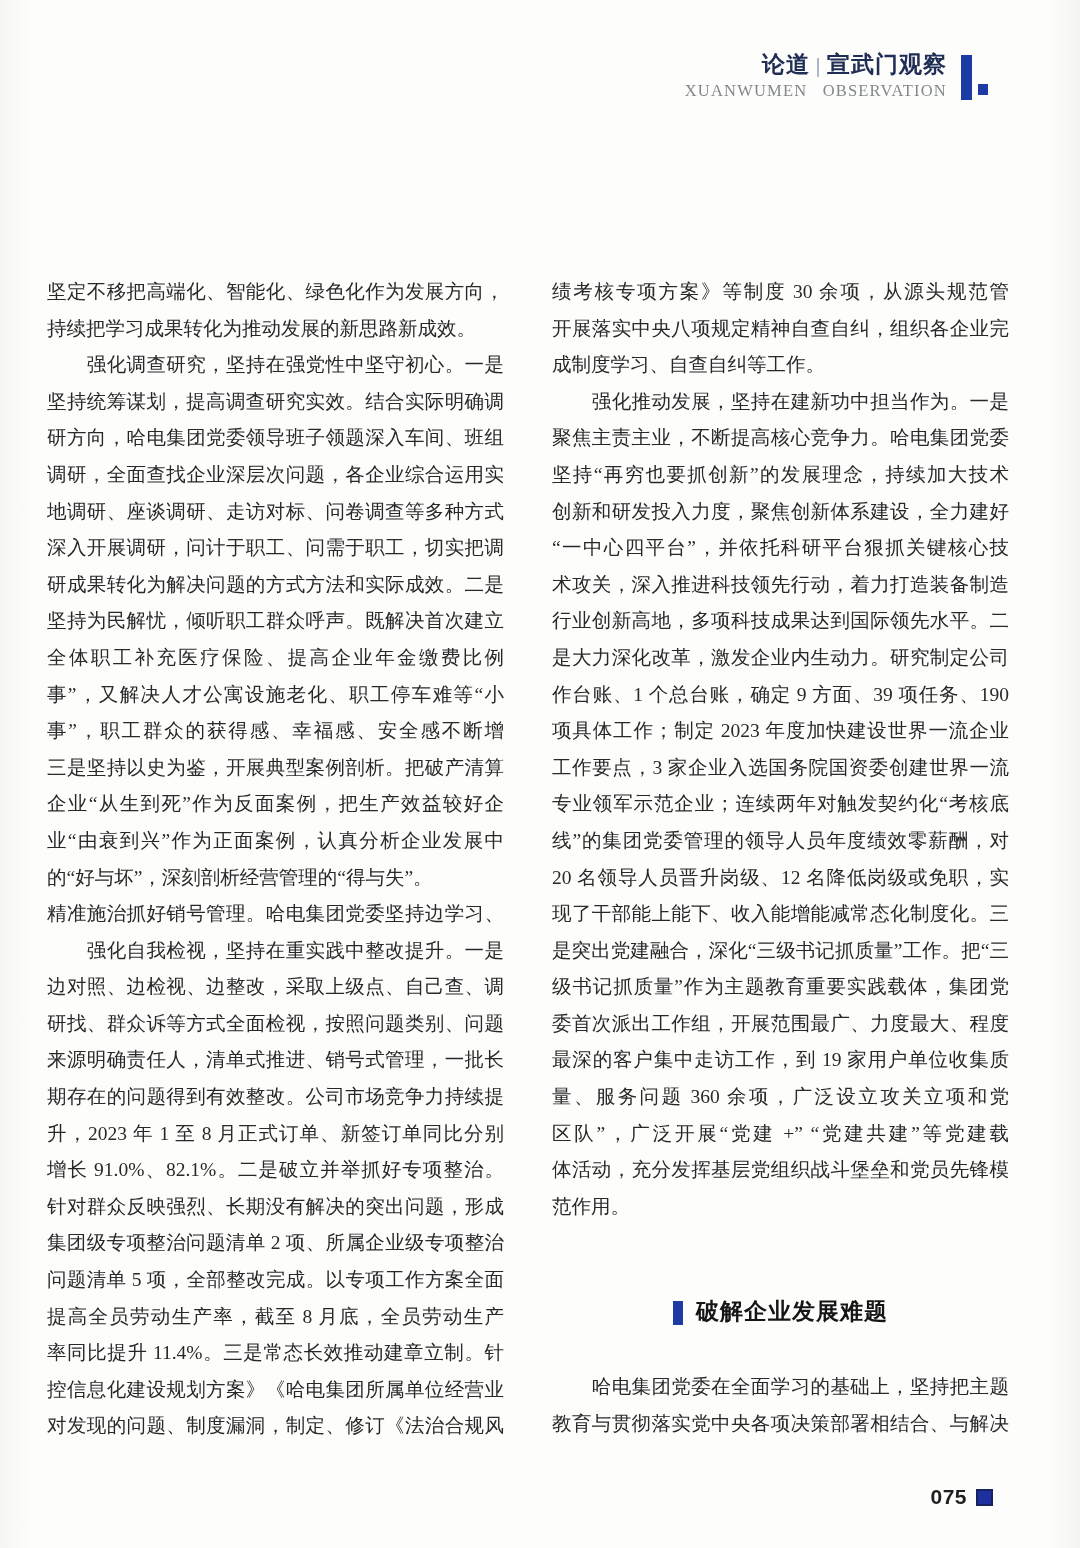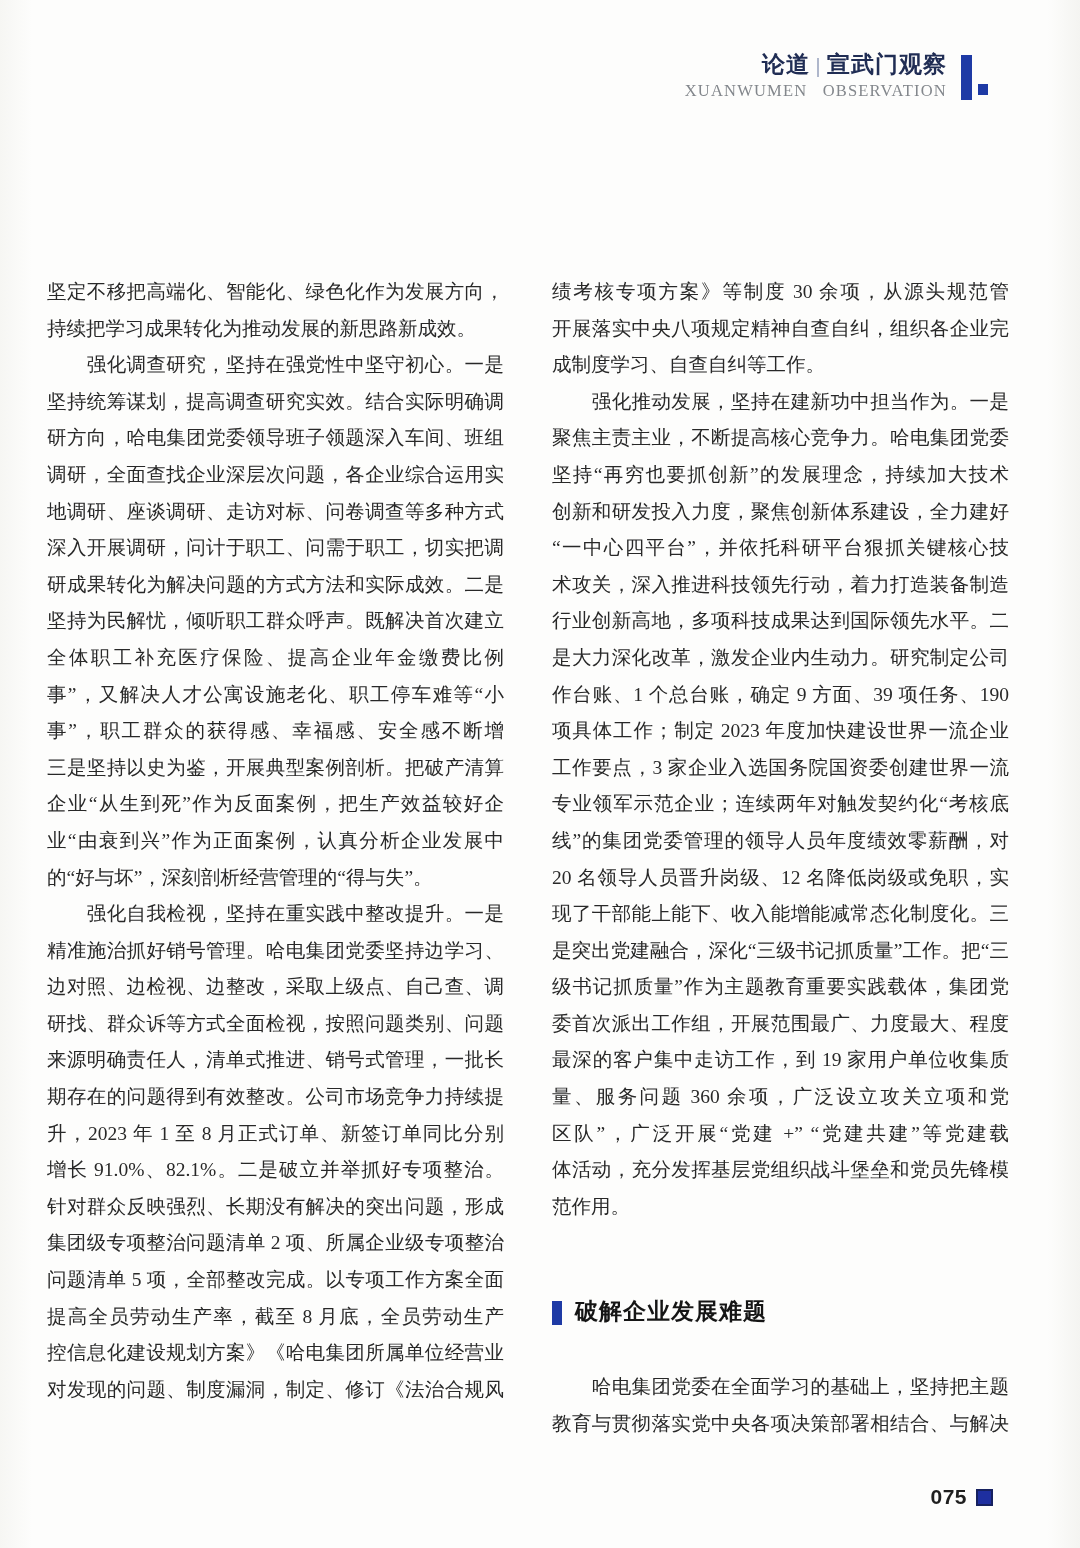--- a/index.html
+++ b/index.html
@@ -81,20 +81,21 @@
   .tline-end { text-align-last: left; }
 
   
   .section-heading {
     position: absolute;
     left: 552px;
     top: 1297px;
     width: 457px;
     display: flex;
     align-items: flex-start;
+    justify-content: center;
   }
   .heading-bar {
     width: 10px;
     height: 24px;
     margin-top: 4px;
     background: #1e3aa5;
     flex: 0 0 auto;
   }
   .heading-text {
     margin-left: 13px;
@@ -158,32 +159,33 @@
       <div class="tline">深入开展调研，问计于职工、问需于职工，切实把调</div>
       <div class="tline">研成果转化为解决问题的方式方法和实际成效。二是</div>
       <div class="tline">坚持为民解忧，倾听职工群众呼声。既解决首次建立</div>
       <div class="tline">全体职工补充医疗保险、提高企业年金缴费比例等“大</div>
       <div class="tline">事”，又解决人才公寓设施老化、职工停车难等“小</div>
       <div class="tline">事”，职工群众的获得感、幸福感、安全感不断增强。</div>
       <div class="tline">三是坚持以史为鉴，开展典型案例剖析。把破产清算</div>
       <div class="tline">企业“从生到死”作为反面案例，把生产效益较好企</div>
       <div class="tline">业“由衰到兴”作为正面案例，认真分析企业发展中</div>
       <div class="tline tline-end">的“好与坏”，深刻剖析经营管理的“得与失”。</div>
+      <div class="tline">精准施治抓好销号管理。哈电集团党委坚持边学习、</div>
       <div class="tline">　　强化自我检视，坚持在重实践中整改提升。一是</div>
-      <div class="tline">精准施治抓好销号管理。哈电集团党委坚持边学习、</div>
       <div class="tline">边对照、边检视、边整改，采取上级点、自己查、调</div>
       <div class="tline">研找、群众诉等方式全面检视，按照问题类别、问题</div>
       <div class="tline">来源明确责任人，清单式推进、销号式管理，一批长</div>
       <div class="tline">期存在的问题得到有效整改。公司市场竞争力持续提</div>
       <div class="tline">升，2023 年 1 至 8 月正式订单、新签订单同比分别</div>
       <div class="tline">增长 91.0%、82.1%。二是破立并举抓好专项整治。</div>
       <div class="tline">针对群众反映强烈、长期没有解决的突出问题，形成</div>
       <div class="tline">集团级专项整治问题清单 2 项、所属企业级专项整治</div>
       <div class="tline">问题清单 5 项，全部整改完成。以专项工作方案全面</div>
       <div class="tline">提高全员劳动生产率，截至 8 月底，全员劳动生产</div>
+      <div class="tline">率同比提升 11.4%。三是常态长效推动建章立制。针</div>
       <div class="tline">控信息化建设规划方案》《哈电集团所属单位经营业</div>
       <div class="tline">对发现的问题、制度漏洞，制定、修订《法治合规风</div>
     </section>
 
   <section class="col col-right-top">
       <div class="tline">绩考核专项方案》等制度 30 余项，从源头规范管理。</div>
       <div class="tline">开展落实中央八项规定精神自查自纠，组织各企业完</div>
       <div class="tline tline-end">成制度学习、自查自纠等工作。</div>
       <div class="tline">　　强化推动发展，坚持在建新功中担当作为。一是</div>
       <div class="tline">聚焦主责主业，不断提高核心竞争力。哈电集团党委</div>

